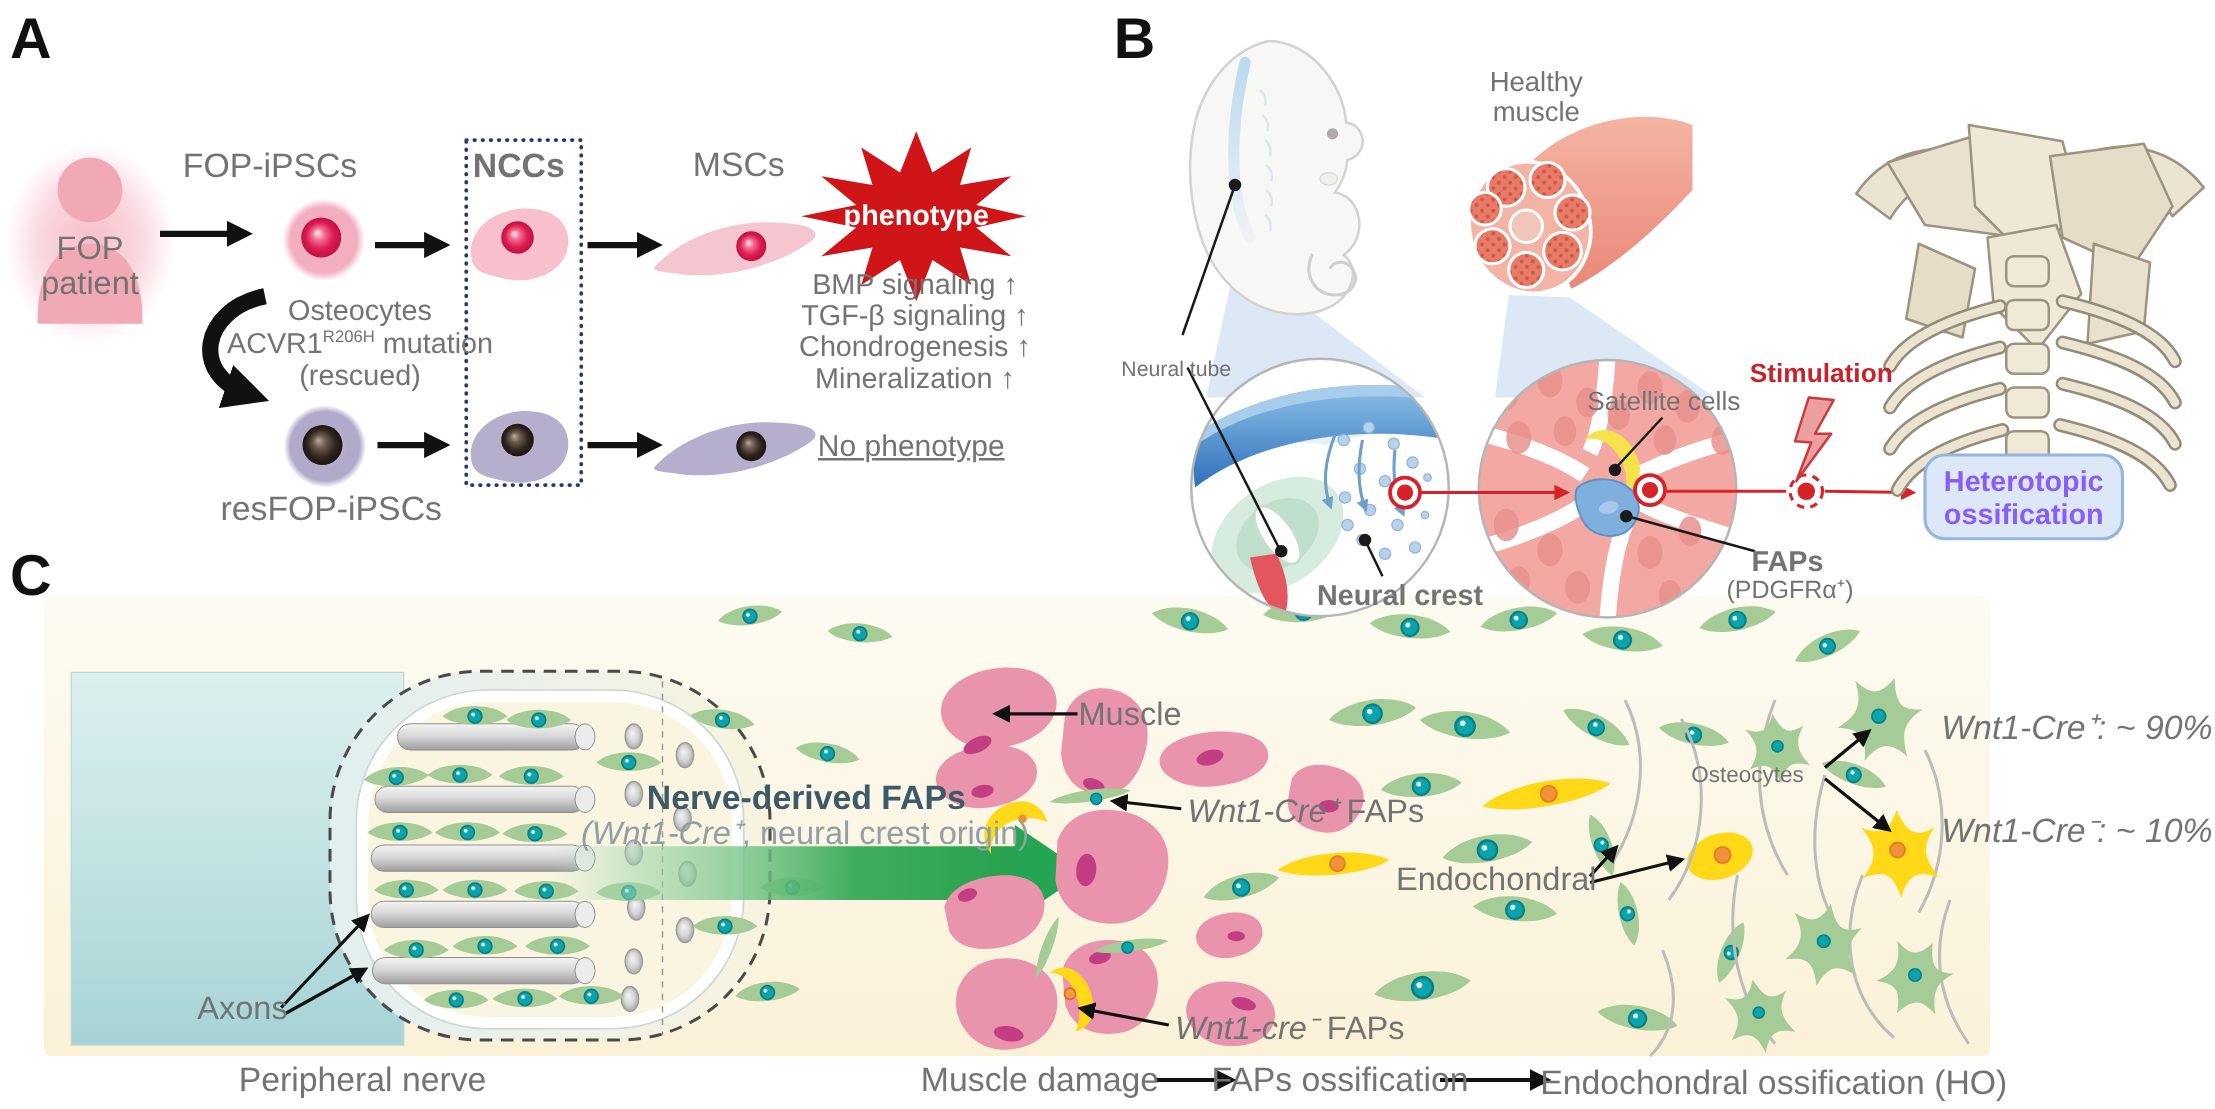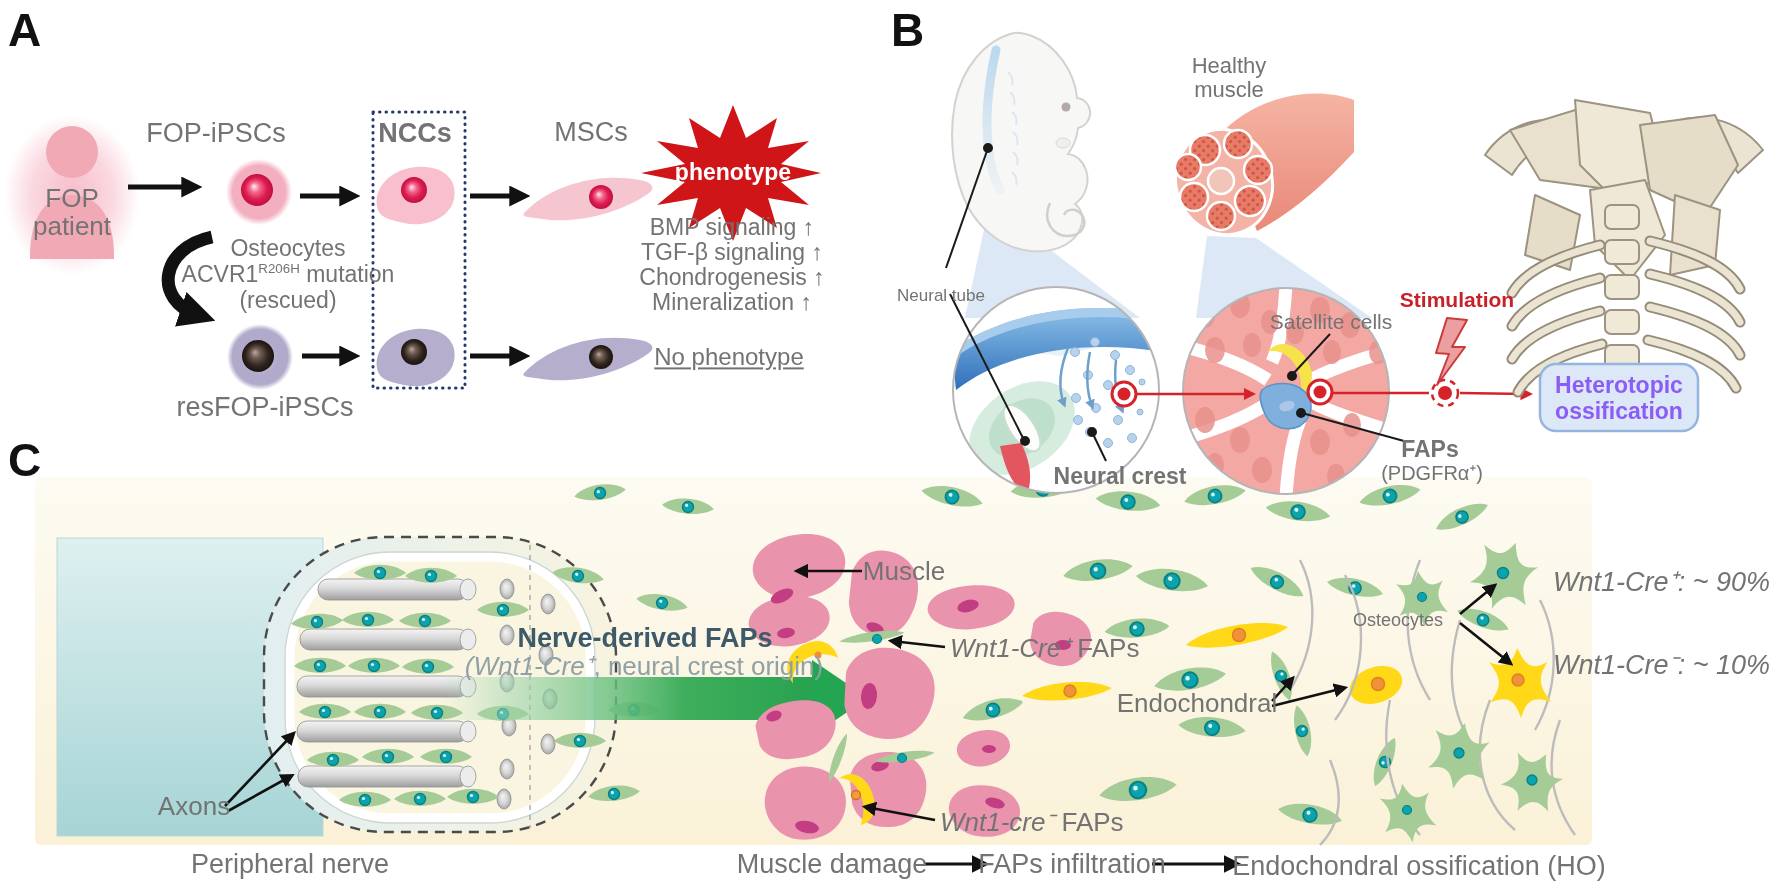--- a/index.html
+++ b/index.html
@@ -597,16 +597,16 @@
 </div>
 <div class="lbl cy" style="left:940px;top:823px;font-size:26px;">
   <span class="i">Wnt1-cre⁻</span><span> FAPs</span>
 </div>
 <div class="lbl ctr" style="left:1197px;top:704px;font-size:26px;">Endochondral</div>
 <div class="lbl ctr" style="left:1398px;top:620px;font-size:18px;">Osteocytes</div>
 <div class="lbl cy i" style="left:1553px;top:582px;font-size:27px;">Wnt1-Cre⁺: ~ 90%</div>
 <div class="lbl cy i" style="left:1553px;top:665px;font-size:27px;">Wnt1-Cre⁻: ~ 10%</div>
 <div class="lbl ctr" style="left:290px;top:864px;font-size:27px;">Peripheral nerve</div>
 <div class="lbl ctr" style="left:832px;top:864px;font-size:27px;">Muscle damage</div>
-<div class="lbl ctr" style="left:1072px;top:864px;font-size:27px;">FAPs infiltration</div>
+<div class="lbl ctr" style="left:1072px;top:864px;font-size:27px;">FAPs ossification</div>
 <div class="lbl ctr" style="left:1419px;top:866px;font-size:27px;">Endochondral ossification (HO)</div>
 
 </div>
 
 </body></html>

